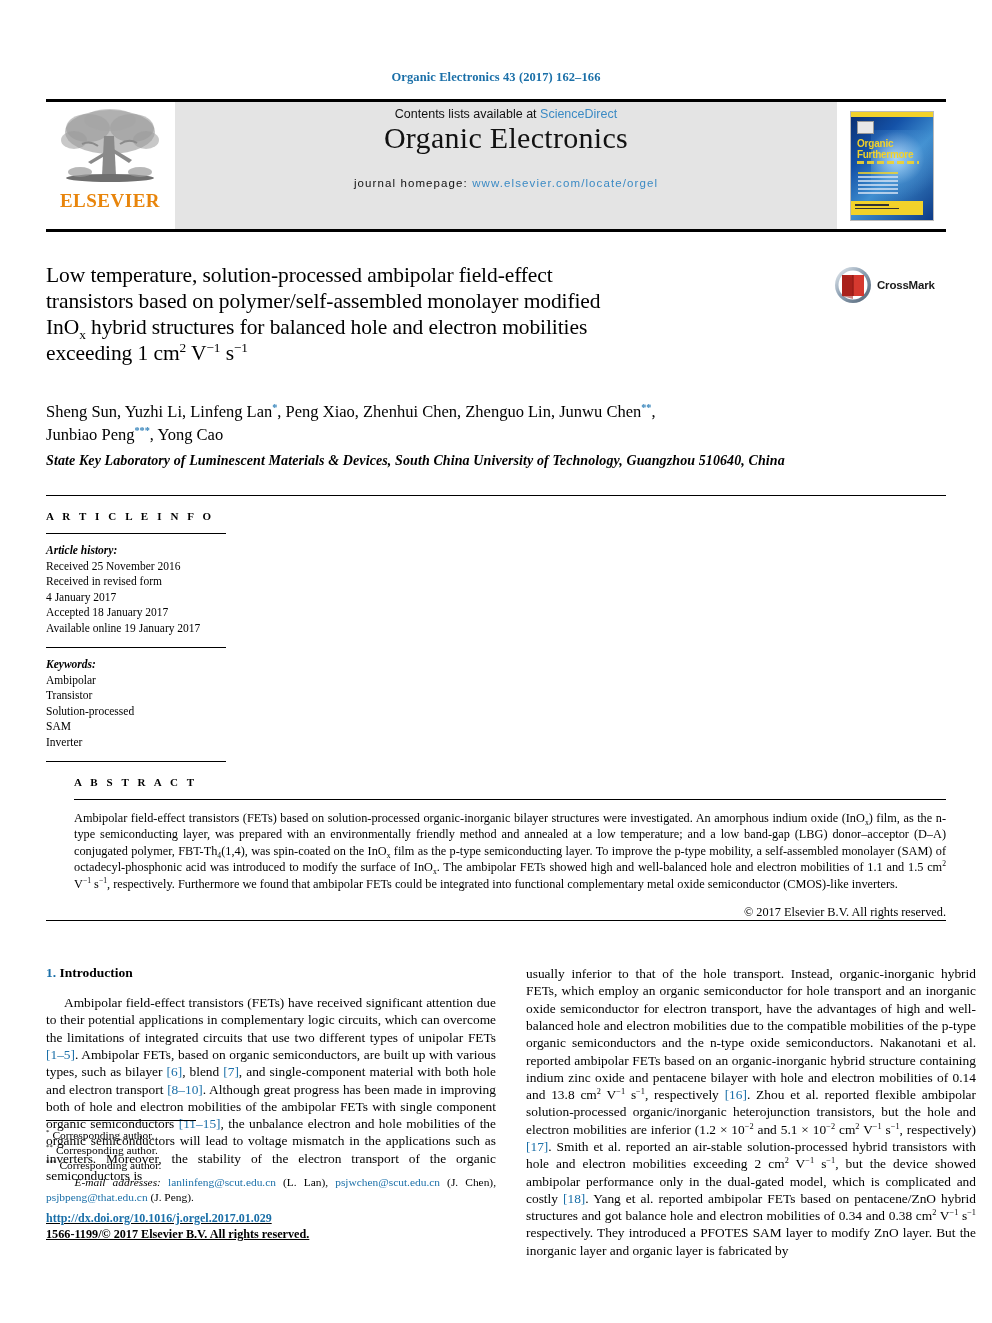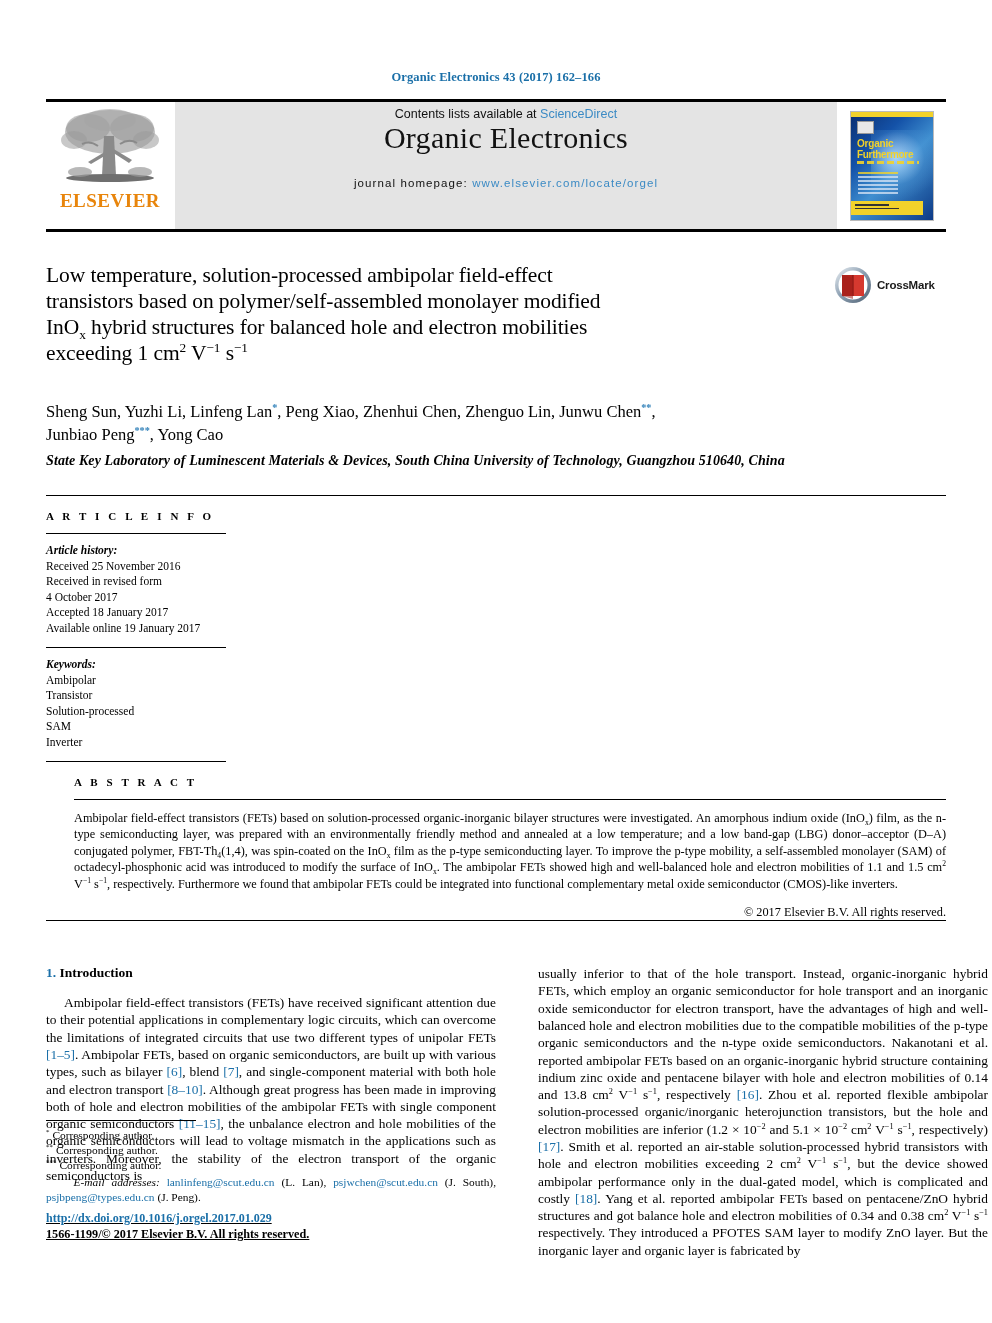--- a/index.html
+++ b/index.html
@@ -213,21 +213,21 @@
   }
   .info-abstract-foot {
     margin: 0 46px;
     border-top: 1px solid #000;
   }
 
   
   .body-cols {
     margin: 44px 46px 8px 46px;
     display: flex;
-    gap: 42px;
+    gap: 30px;
   }
   .bcol { width: 450px; flex: 0 0 450px; }
   h2.secnum {
     font-family: "Liberation Serif", serif;
     font-size: 13.5px;
     font-weight: 700;
     margin: 0 0 13px 0;
     color: #1a6fa8;
   }
   h2.secnum .ttl { color: #000; }
@@ -378,21 +378,21 @@
   <div class="affil">State Key Laboratory of Luminescent Materials &amp; Devices, South China University of Technology, Guangzhou 510640, China</div>
 
   <div class="info-abstract">
     <div class="col-info">
       <div class="sechead">A R T I C L E   I N F O</div>
       <div class="rule"></div>
       <div class="info-body">
         <span class="lbl">Article history:</span>
         <span>Received 25 November 2016</span><br>
         <span>Received in revised form</span><br>
-        <span>4 October 2017</span><br>
+        <span>4 January 2017</span><br>
         <span>Accepted 18 January 2017</span><br>
         <span>Available online 19 January 2017</span>
       </div>
       <div class="rule"></div>
       <div class="info-body">
         <span class="lbl">Keywords:</span>
         <span>Ambipolar</span><br>
         <span>Transistor</span><br>
         <span>Solution-processed</span><br>
         <span>SAM</span><br>
@@ -437,21 +437,21 @@
       <sup class="mark">*</sup><span> Corresponding author.</span>
     </div>
     <div class="fnline">
       <sup class="mark">**</sup><span> Corresponding author.</span>
     </div>
     <div class="fnline">
       <sup class="mark">***</sup><span> Corresponding author.</span>
     </div>
     <div class="fn-email">
       &nbsp;&nbsp;&nbsp;&nbsp;<span class="em-lbl">E-mail addresses:</span>
-      <span class="lnk">lanlinfeng@scut.edu.cn</span><span> (L. Lan), </span><span class="lnk">psjwchen@scut.edu.cn</span><span> (J. South), </span><span class="lnk">psjbpeng@types.edu.cn</span><span> (J. Peng).</span>
+      <span class="lnk">lanlinfeng@scut.edu.cn</span><span> (L. Lan), </span><span class="lnk">psjwchen@scut.edu.cn</span><span> (J. Chen), </span><span class="lnk">psjbpeng@that.edu.cn</span><span> (J. Peng).</span>
     </div>
   </div>
 
   <div class="doi-block">
     <div class="doi">http://dx.doi.org/10.1016/j.orgel.2017.01.029</div>
     <div class="issn">1566-1199/© 2017 Elsevier B.V. All rights reserved.</div>
   </div>
 
 </div>
 

